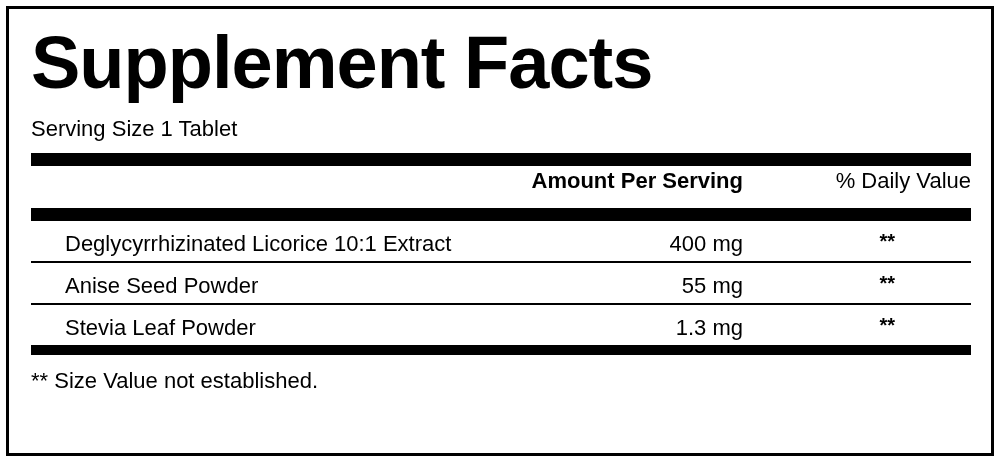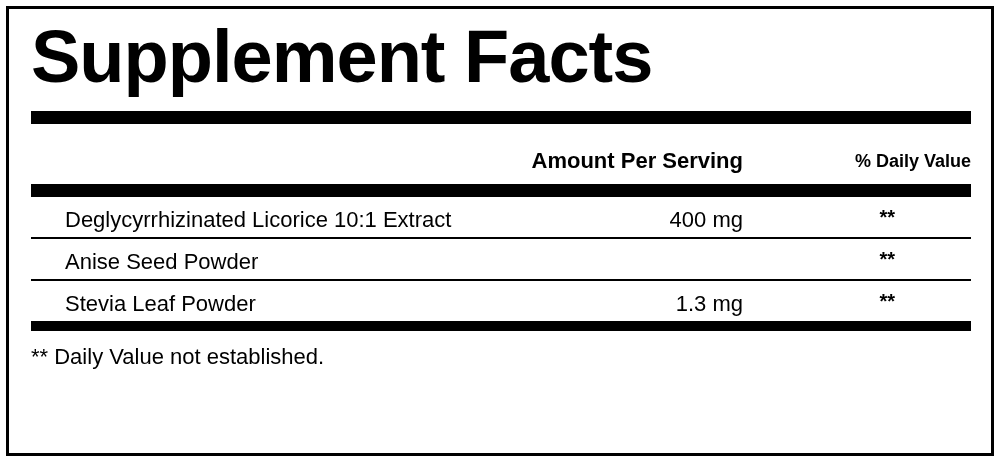--- a/index.html
+++ b/index.html
@@ -22,21 +22,21 @@
     width: 988px;
     height: 450px;
     border: 3px solid #000000;
     background: #ffffff;
     box-sizing: border-box;
   }
 
   .inner {
     position: absolute;
     left: 22px;
-    top: 4px;
+    top: 10px;
     width: 940px;
   }
 
   .title {
     font-size: 74px;
     font-weight: bold;
     letter-spacing: -1px;
     line-height: 88px;
     white-space: nowrap;
     margin: 0;
@@ -64,38 +64,38 @@
     background: #000000;
     margin-top: 0px;
   }
   .rule-thin {
     height: 2px;
     background: #000000;
   }
 
   .head-row {
     display: flex;
-    align-items: center;
+    align-items: flex-start;
     height: 34px;
-    padding-top: 20px;
+    padding-top: 2px;
   }
   .head-spacer { flex: 1 1 auto; }
   .head-amount {
     width: 300px;
     text-align: right;
     font-size: 22px;
     font-weight: bold;
     padding-right: 38px;
     box-sizing: border-box;
   }
   .head-dv {
     width: 190px;
     text-align: right;
-    font-size: 18px;
-    font-weight: bold;
+    font-size: 22px;
+    font-weight: normal;
     box-sizing: border-box;
   }
 
   .ing-row {
     display: flex;
     align-items: flex-end;
     min-height: 38px;
     padding-bottom: 2px;
     margin-left: 34px;
   }
@@ -138,20 +138,21 @@
   }
 </style>
 </head>
 <body>
 
 <div class="panel">
   <div class="inner">
 
     <div class="title">Supplement Facts</div>
 
+    <div class="serving">Serving Size 1 Tablet</div>
 
     <div class="rule-thick"></div>
 
     <div class="head-row">
       <div class="head-spacer"></div>
       <div class="head-amount">Amount Per Serving</div>
       <div class="head-dv">% Daily Value</div>
     </div>
 
     <div class="rule-thick-2"></div>
@@ -163,31 +164,32 @@
       <div class="ing-amount">400 mg</div>
       <div class="ing-dv">**</div>
     </div>
 
     <div class="rule-thin"></div>
 
     <div class="ing-row">
       <div class="ing-name">
         <span>Anise Seed Powder</span>
       </div>
+      <div class="ing-amount">55 mg</div>
       <div class="ing-dv">**</div>
     </div>
 
     <div class="rule-thin"></div>
 
     <div class="ing-row">
       <div class="ing-name">
         <span>Stevia Leaf Powder</span>
       </div>
       <div class="ing-amount">1.3 mg</div>
       <div class="ing-dv">**</div>
     </div>
 
     <div class="rule-thick-3"></div>
 
-    <div class="footnote">** Daily Value not established.</div>
+    <div class="footnote">** Size Value not established.</div>
 
   </div>
 </div>
 
 </body></html>

